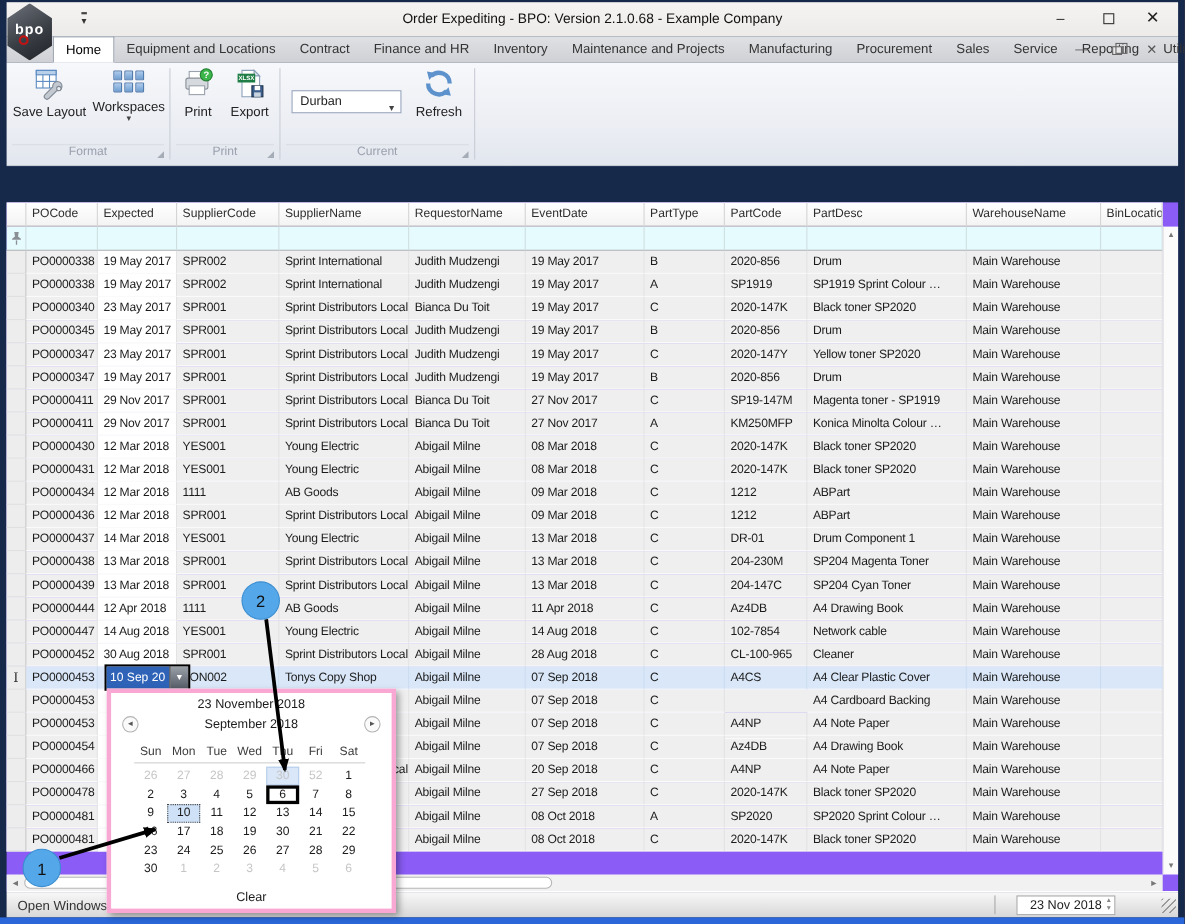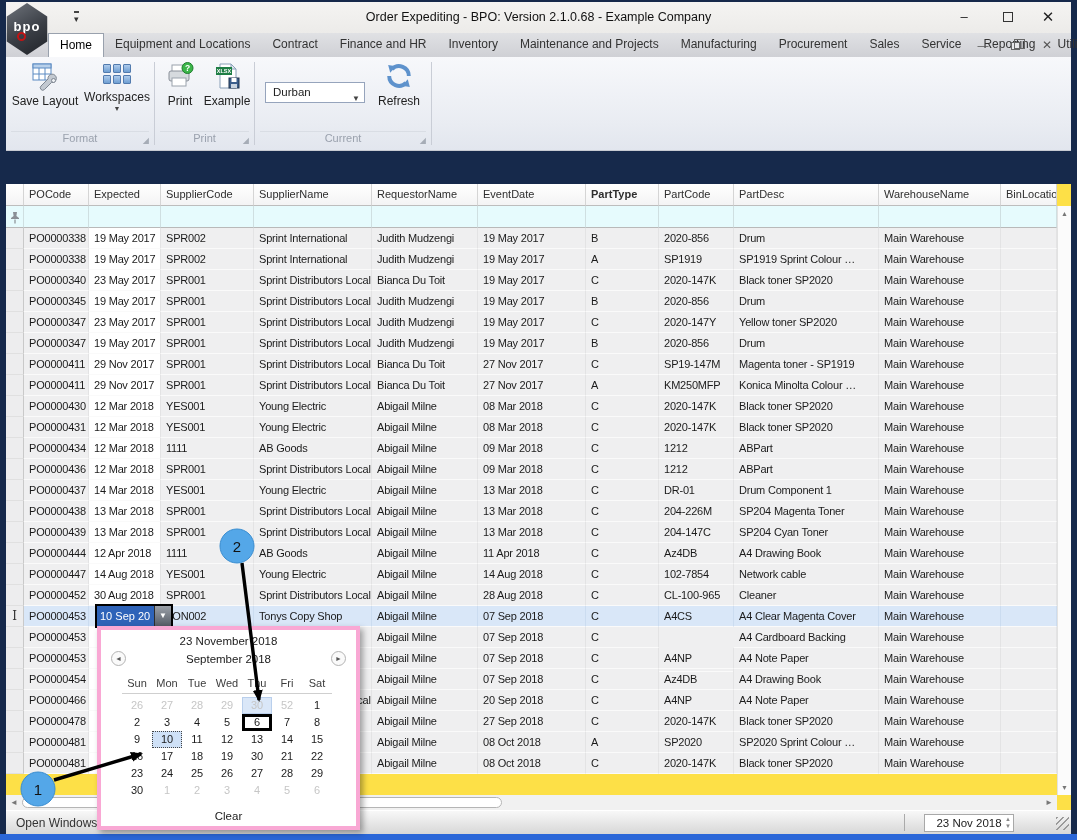--- a/index.html
+++ b/index.html
@@ -44,21 +44,21 @@
   .tiles{width:28px;height:22px;display:grid;grid-template-columns:repeat(3,8px);grid-template-rows:repeat(2,9px);gap:2px;margin:3px auto 4px}
   .tiles b{background:linear-gradient(#aecbe z,#6f9fd2);background:linear-gradient(#aecbec,#6f9fd2);border:1px solid #527bae;border-radius:1px}
 
   
   .groupbar{position:absolute;left:6px;top:151px;width:1065px;height:33px;background:linear-gradient(90deg,#f6f5f8 45%,#e3deee);border-bottom:1px solid #c3c3c6;overflow:hidden}
   .groupbar .txt{position:absolute;left:11px;top:9px;font-size:12px;color:#b6b4be}
   .swoosh{position:absolute;right:0;top:0;bottom:0;width:320px;
     background:repeating-linear-gradient(115deg,rgba(255,255,255,0) 0 70px,rgba(255,255,255,.9) 95px 125px)}
 
   
-  .gridwrap{position:absolute;left:6px;top:184px;width:1065px;height:626px;background:#fde047}
+  .gridwrap{position:absolute;left:6px;top:184px;width:1065px;height:626px;background:#8b5cf6}
   .grow,.ghead,.gfilter{display:flex;width:1051px}
   .ghead{height:22px;background:linear-gradient(#ffffff,#f3f3f4)}
   .hcell{border-right:1px solid #d5d5d5;border-bottom:1px solid #bdbdbd;font-size:11px;color:#2e2e2e;line-height:21px;padding-left:5px;overflow:hidden;white-space:nowrap;flex:none}
   .gfilter{height:22px;background:#e6fbfd}
   .fcell{border-right:1px solid #cfdfe1;border-bottom:1px solid #b9b9b9;flex:none;position:relative}
   .grow{height:21px;background:#efeff0}
   .grow .cell{border-right:1px solid #e3e3e4;border-bottom:1px solid #fafafa;font-size:11px;letter-spacing:-0.2px;color:#1b1b1b;line-height:20px;padding-left:5px;overflow:hidden;white-space:nowrap;flex:none}
   .grow .c-exp{background:#fff}
   .grow.sel{background:#d9e7f8}
   .grow.sel .cell{background:#d9e7f8;border-right-color:#cbdcf0}
@@ -194,21 +194,21 @@
       <div class="rbtn" style="left:48px;width:48px">
         <svg class="ric" width="30" height="30" viewBox="0 0 30 30">
           <path d="M8 3h11l5 5v19H8z" fill="#fff" stroke="#8aa0b8"></path>
           <path d="M19 3l5 5h-5z" fill="#dfe7ef" stroke="#8aa0b8"></path>
           <rect x="4" y="6" width="16" height="8" fill="#1f7e45"></rect>
           <text x="12" y="12" font-size="5.5" font-weight="bold" fill="#fff" text-anchor="middle" font-family="Liberation Sans,sans-serif">XLSX</text>
           <rect x="17" y="17" width="10" height="10" fill="#3b5e8c" stroke="#20344e"></rect>
           <rect x="19.5" y="17" width="5" height="4" fill="#fff"></rect>
           <rect x="19" y="23" width="6" height="4" fill="#c9d4e0"></rect>
         </svg>
-        <span>Example</span>
+        <span>Export</span>
       </div>
       <div class="gfoot">
         <span>Print</span>
         <span class="launcher">◢</span>
       </div>
     </div>
     <div class="gsep" style="left:248px"></div>
 
     <div class="rgroup" style="left:249px;width:176px">
       <div class="combo">
@@ -235,21 +235,21 @@
 
   <div class="gridwrap">
     <div class="ghead" id="ghead">
         <div class="hcell" style="width: 18px;"></div>
         <div class="hcell" style="width: 65px;">POCode</div>
         <div class="hcell" style="width: 72px;">Expected</div>
         <div class="hcell" style="width: 93px;">SupplierCode</div>
         <div class="hcell" style="width: 118px;">SupplierName</div>
         <div class="hcell" style="width: 106px;">RequestorName</div>
         <div class="hcell" style="width: 108px;">EventDate</div>
-        <div class="hcell" style="width: 73px; font-weight: bold;">PartType</div>
+        <div class="hcell" style="width: 73px;">PartType</div>
         <div class="hcell" style="width: 75px;">PartCode</div>
         <div class="hcell" style="width: 145px;">PartDesc</div>
         <div class="hcell" style="width: 122px;">WarehouseName</div>
         <div class="hcell" style="width: 56px;">BinLocationNa</div>
       </div>
     <div class="gfilter" id="gfilter">
         <div class="fcell" style="width: 18px;">
           <span class="pinwrap"><svg width="10" height="13" viewBox="0 0 10 13">
               <path d="M3 1h4l-.6 4L9 7v1H1V7l2.6-2z" fill="#8a8f96"></path>
               <rect x="4.4" y="8.5" width="1.2" height="4" fill="#8a8f96"></rect>
@@ -452,21 +452,21 @@
         </div>
         <div class="grow">
           <div class="icell" style="width: 18px;"></div>
           <div class="cell" style="width: 65px;">PO0000438</div>
           <div class="cell c-exp" style="width: 72px;">13 Mar 2018</div>
           <div class="cell" style="width: 93px;">SPR001</div>
           <div class="cell" style="width: 118px;">Sprint Distributors Local</div>
           <div class="cell" style="width: 106px;">Abigail Milne</div>
           <div class="cell" style="width: 108px;">13 Mar 2018</div>
           <div class="cell" style="width: 73px;">C</div>
-          <div class="cell" style="width: 75px;">204-226M</div>
+          <div class="cell" style="width: 75px;">204-230M</div>
           <div class="cell" style="width: 145px;">SP204 Magenta Toner</div>
           <div class="cell" style="width: 122px;">Main Warehouse</div>
           <div class="cell" style="width: 56px;"></div>
         </div>
         <div class="grow">
           <div class="icell" style="width: 18px;"></div>
           <div class="cell" style="width: 65px;">PO0000439</div>
           <div class="cell c-exp" style="width: 72px;">13 Mar 2018</div>
           <div class="cell" style="width: 93px;">SPR001</div>
           <div class="cell" style="width: 118px;">Sprint Distributors Local</div>
@@ -523,21 +523,21 @@
         <div class="grow sel">
           <div class="icell" style="width: 18px;">I</div>
           <div class="cell" style="width: 65px;">PO0000453</div>
           <div class="cell c-exp" style="width: 72px;"></div>
           <div class="cell" style="width: 93px;">TON002</div>
           <div class="cell" style="width: 118px;">Tonys Copy Shop</div>
           <div class="cell" style="width: 106px;">Abigail Milne</div>
           <div class="cell" style="width: 108px;">07 Sep 2018</div>
           <div class="cell" style="width: 73px;">C</div>
           <div class="cell" style="width: 75px;">A4CS</div>
-          <div class="cell" style="width: 145px;">A4 Clear Magenta Cover</div>
+          <div class="cell" style="width: 145px;">A4 Clear Plastic Cover</div>
           <div class="cell" style="width: 122px;">Main Warehouse</div>
           <div class="cell" style="width: 56px;"></div>
         </div>
         <div class="grow">
           <div class="icell" style="width: 18px;"></div>
           <div class="cell" style="width: 65px;">PO0000453</div>
           <div class="cell c-exp" style="width: 72px;"></div>
           <div class="cell" style="width: 93px;"></div>
           <div class="cell" style="width: 118px;"></div>
           <div class="cell" style="width: 106px;">Abigail Milne</div>

